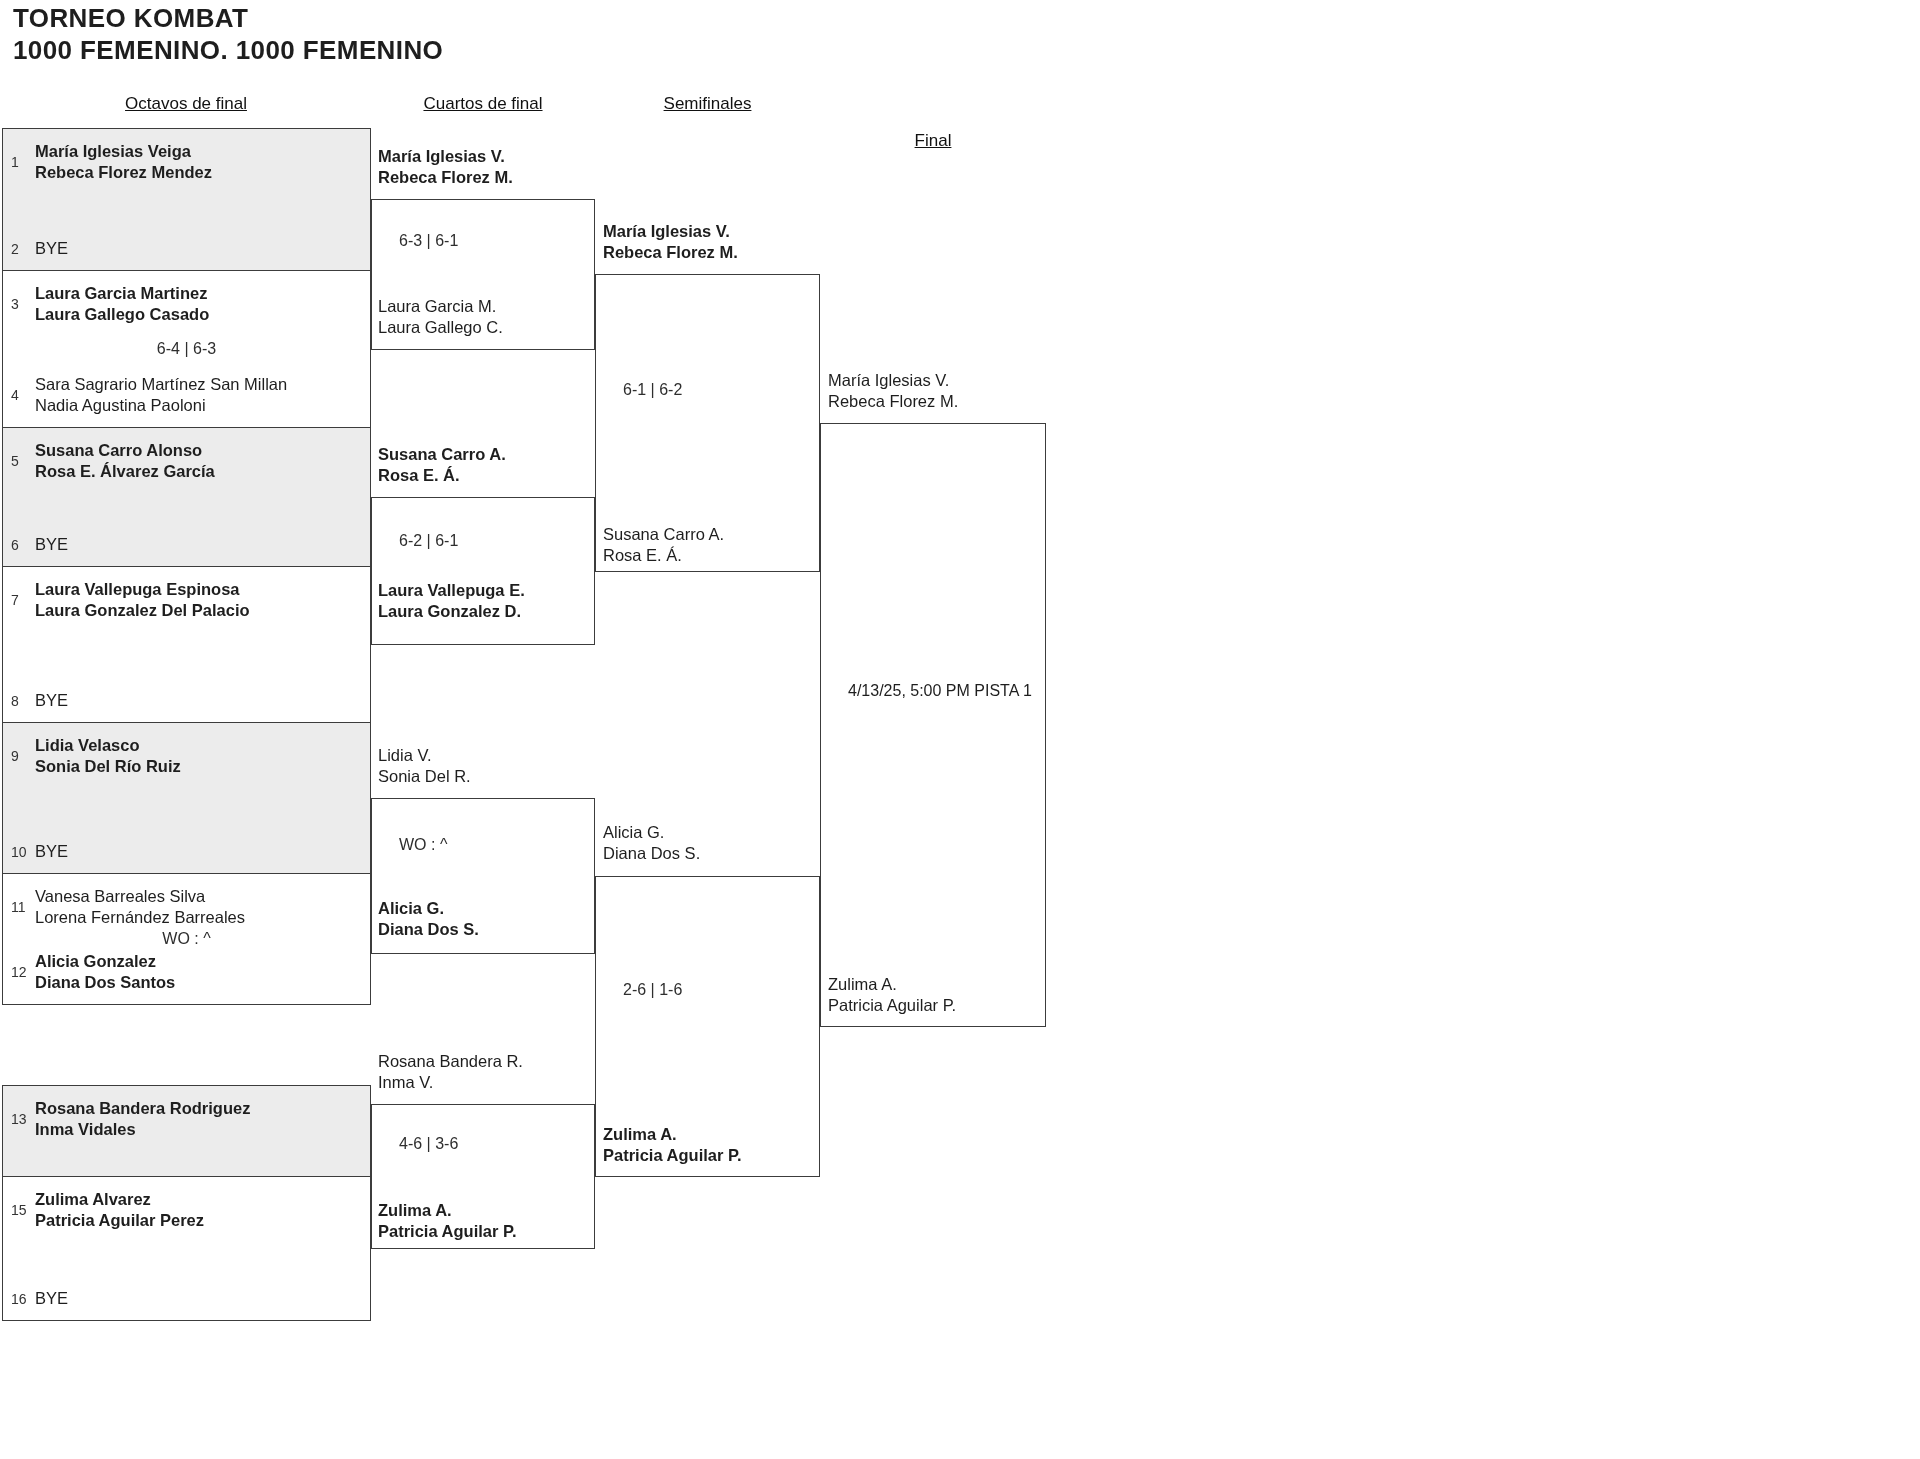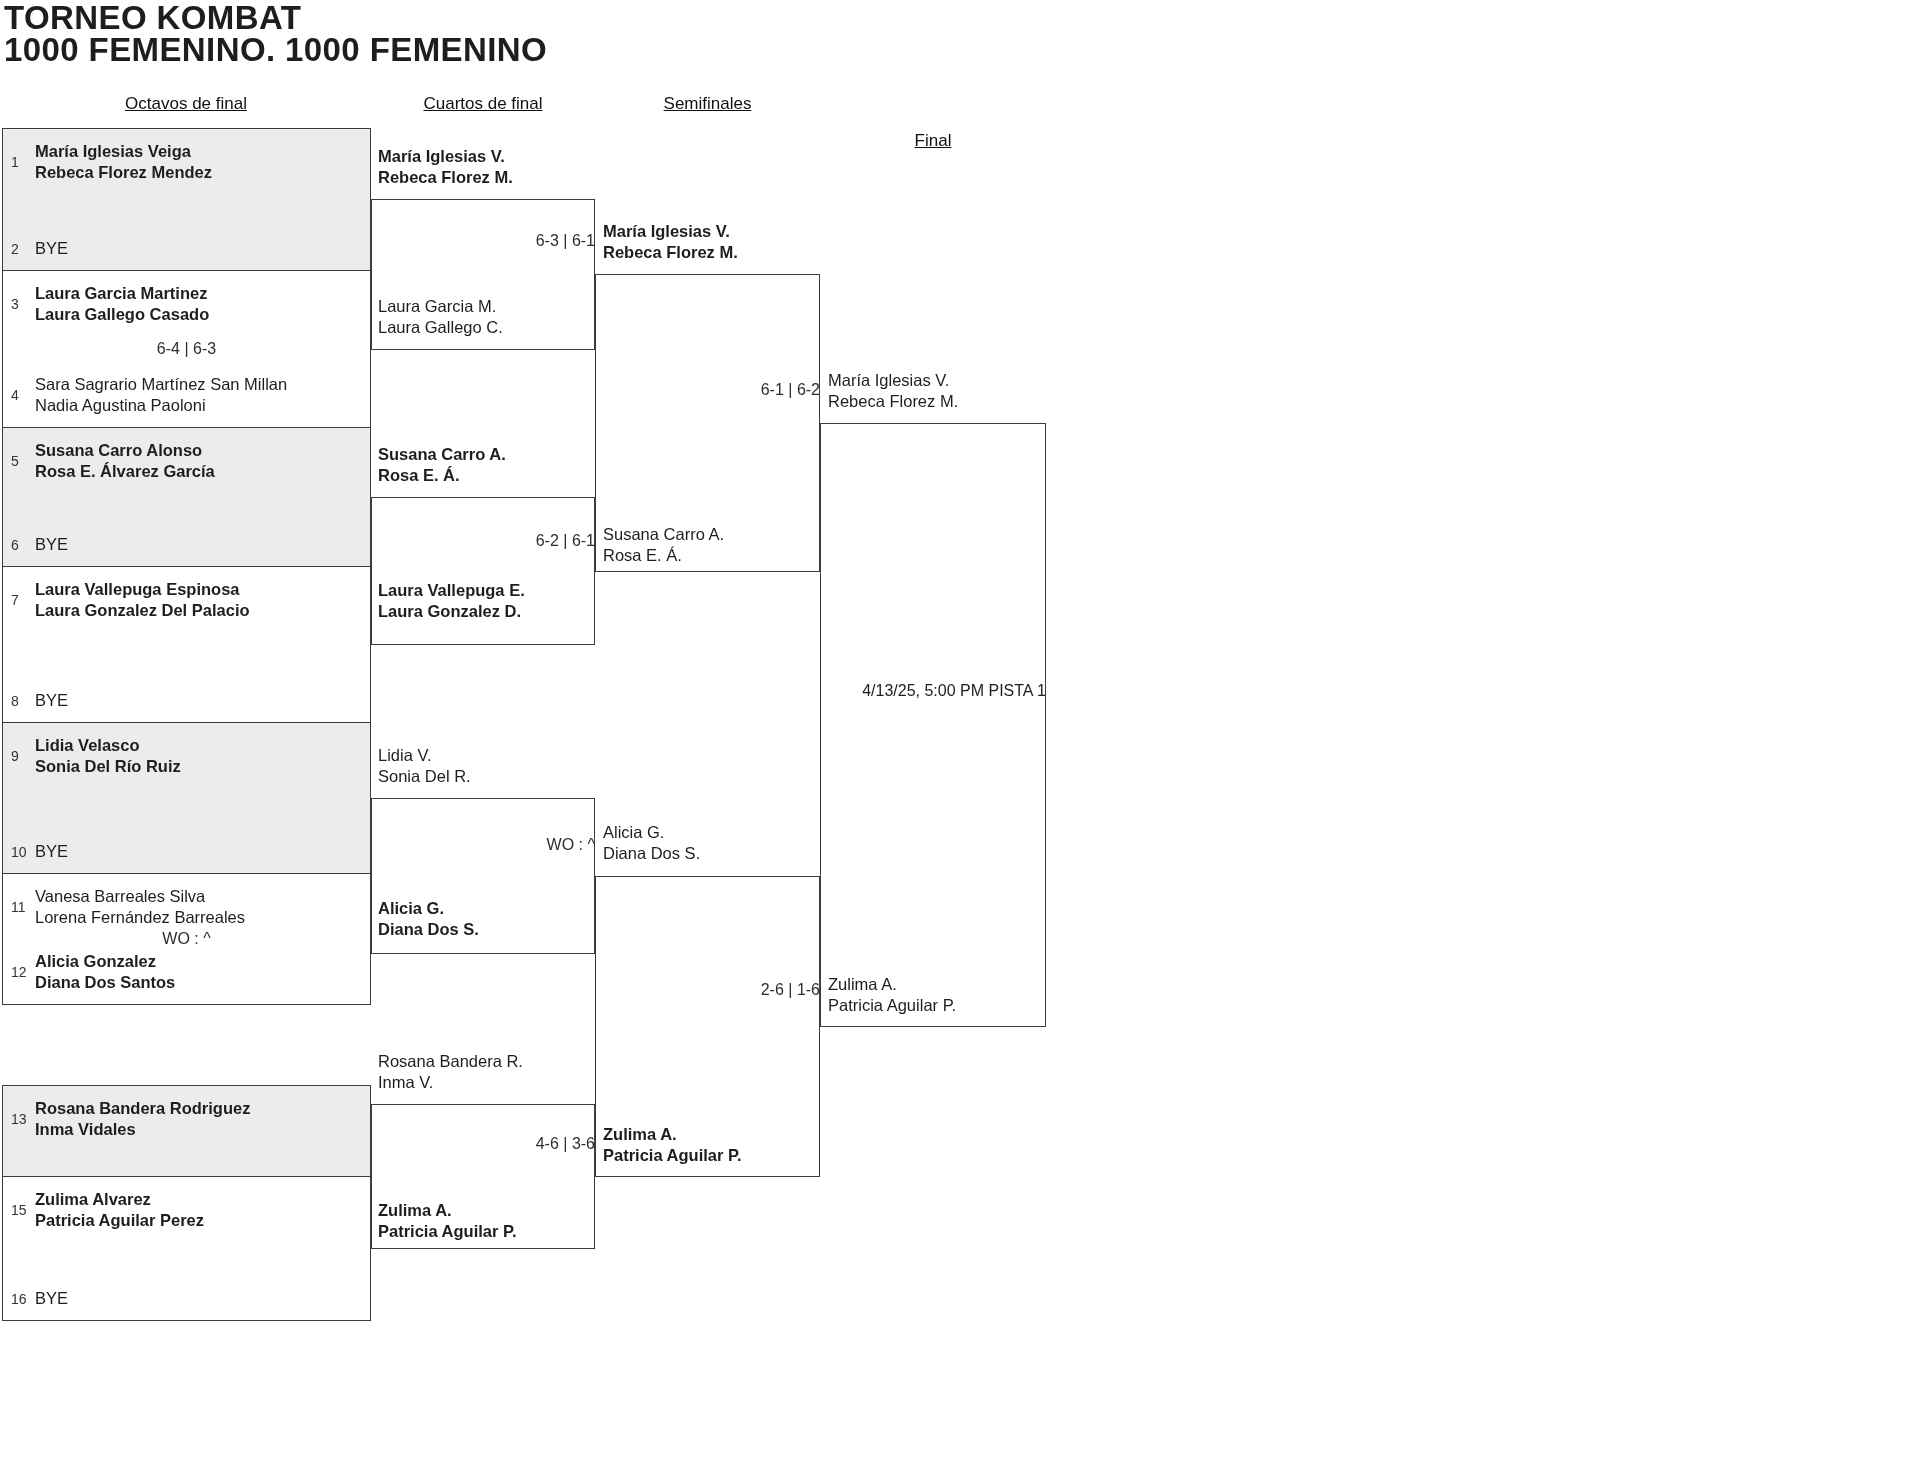--- a/index.html
+++ b/index.html
@@ -1,20 +1,20 @@
 <!DOCTYPE html>
 <html><head>
 <meta charset="utf-8">
 <style>
   html,body{margin:0;padding:0;background:#fff;}
   .page{position:relative;width:1920px;height:1459px;background:#fff;overflow:hidden;
         font-family:"Liberation Sans",sans-serif;color:#1e1e1e;}
 
   
-  .title{position:absolute;left:4px;top:2px;font-size:33px;font-weight:700;
+  .title{position:absolute;left:13px;top:2px;font-size:26px;font-weight:700;
          letter-spacing:.4px;line-height:32px;white-space:nowrap;}
 
   
   .logo{position:absolute;left:1688px;top:6px;width:228px;height:72px;}
   .dot{position:absolute;border-radius:50%;}
   .d1{left:11px;top:7px;width:15px;height:15px;background:#2FA8DF;}
   .d2{left:34px;top:1px;width:23px;height:23px;background:#7CBE31;}
   .d3{left:20px;top:25px;width:19px;height:19px;background:#EA7A18;}
   .d4{left:3px;top:36px;width:21px;height:21px;background:#2FA8DF;}
   .d5{left:39px;top:39px;width:14px;height:14px;background:#7CBE31;}
@@ -58,21 +58,21 @@
   .tlabel span{display:block;}
   .q{left:378px;} .s{left:603px;} .f{left:828px;}
   #ql0a{top:146px;} #ql0b{top:296px;}
   #ql1a{top:444px;} #ql1b{top:580px;font-weight:bold;}
   #ql2a{top:745px;} #ql2b{top:898px;}
   #ql3a{top:1051px;} #ql3b{top:1200px;}
   #sl0a{top:221px;} #sl0b{top:524px;}
   #sl1a{top:822px;} #sl1b{top:1124px;}
   #fla{top:370px;} #flb{top:974px;}
 
-  .mscore{position:absolute;text-align:right;font-size:16px;color:#2e2e2e;}
+  .mscore{position:absolute;text-align:left;font-size:16px;color:#2e2e2e;padding-left:28px;}
   #qs0{left:371px;width:224px;top:232px;}
   #qs1{left:371px;width:224px;top:532px;}
   #qs2{left:371px;width:224px;top:836px;}
   #qs3{left:371px;width:224px;top:1135px;}
   #ss0{left:595px;width:225px;top:381px;}
   #ss1{left:595px;width:225px;top:981px;}
   #fdate{left:820px;width:226px;top:682px;font-size:16px;color:#1e1e1e;}
 </style>
 </head>
 <body>

